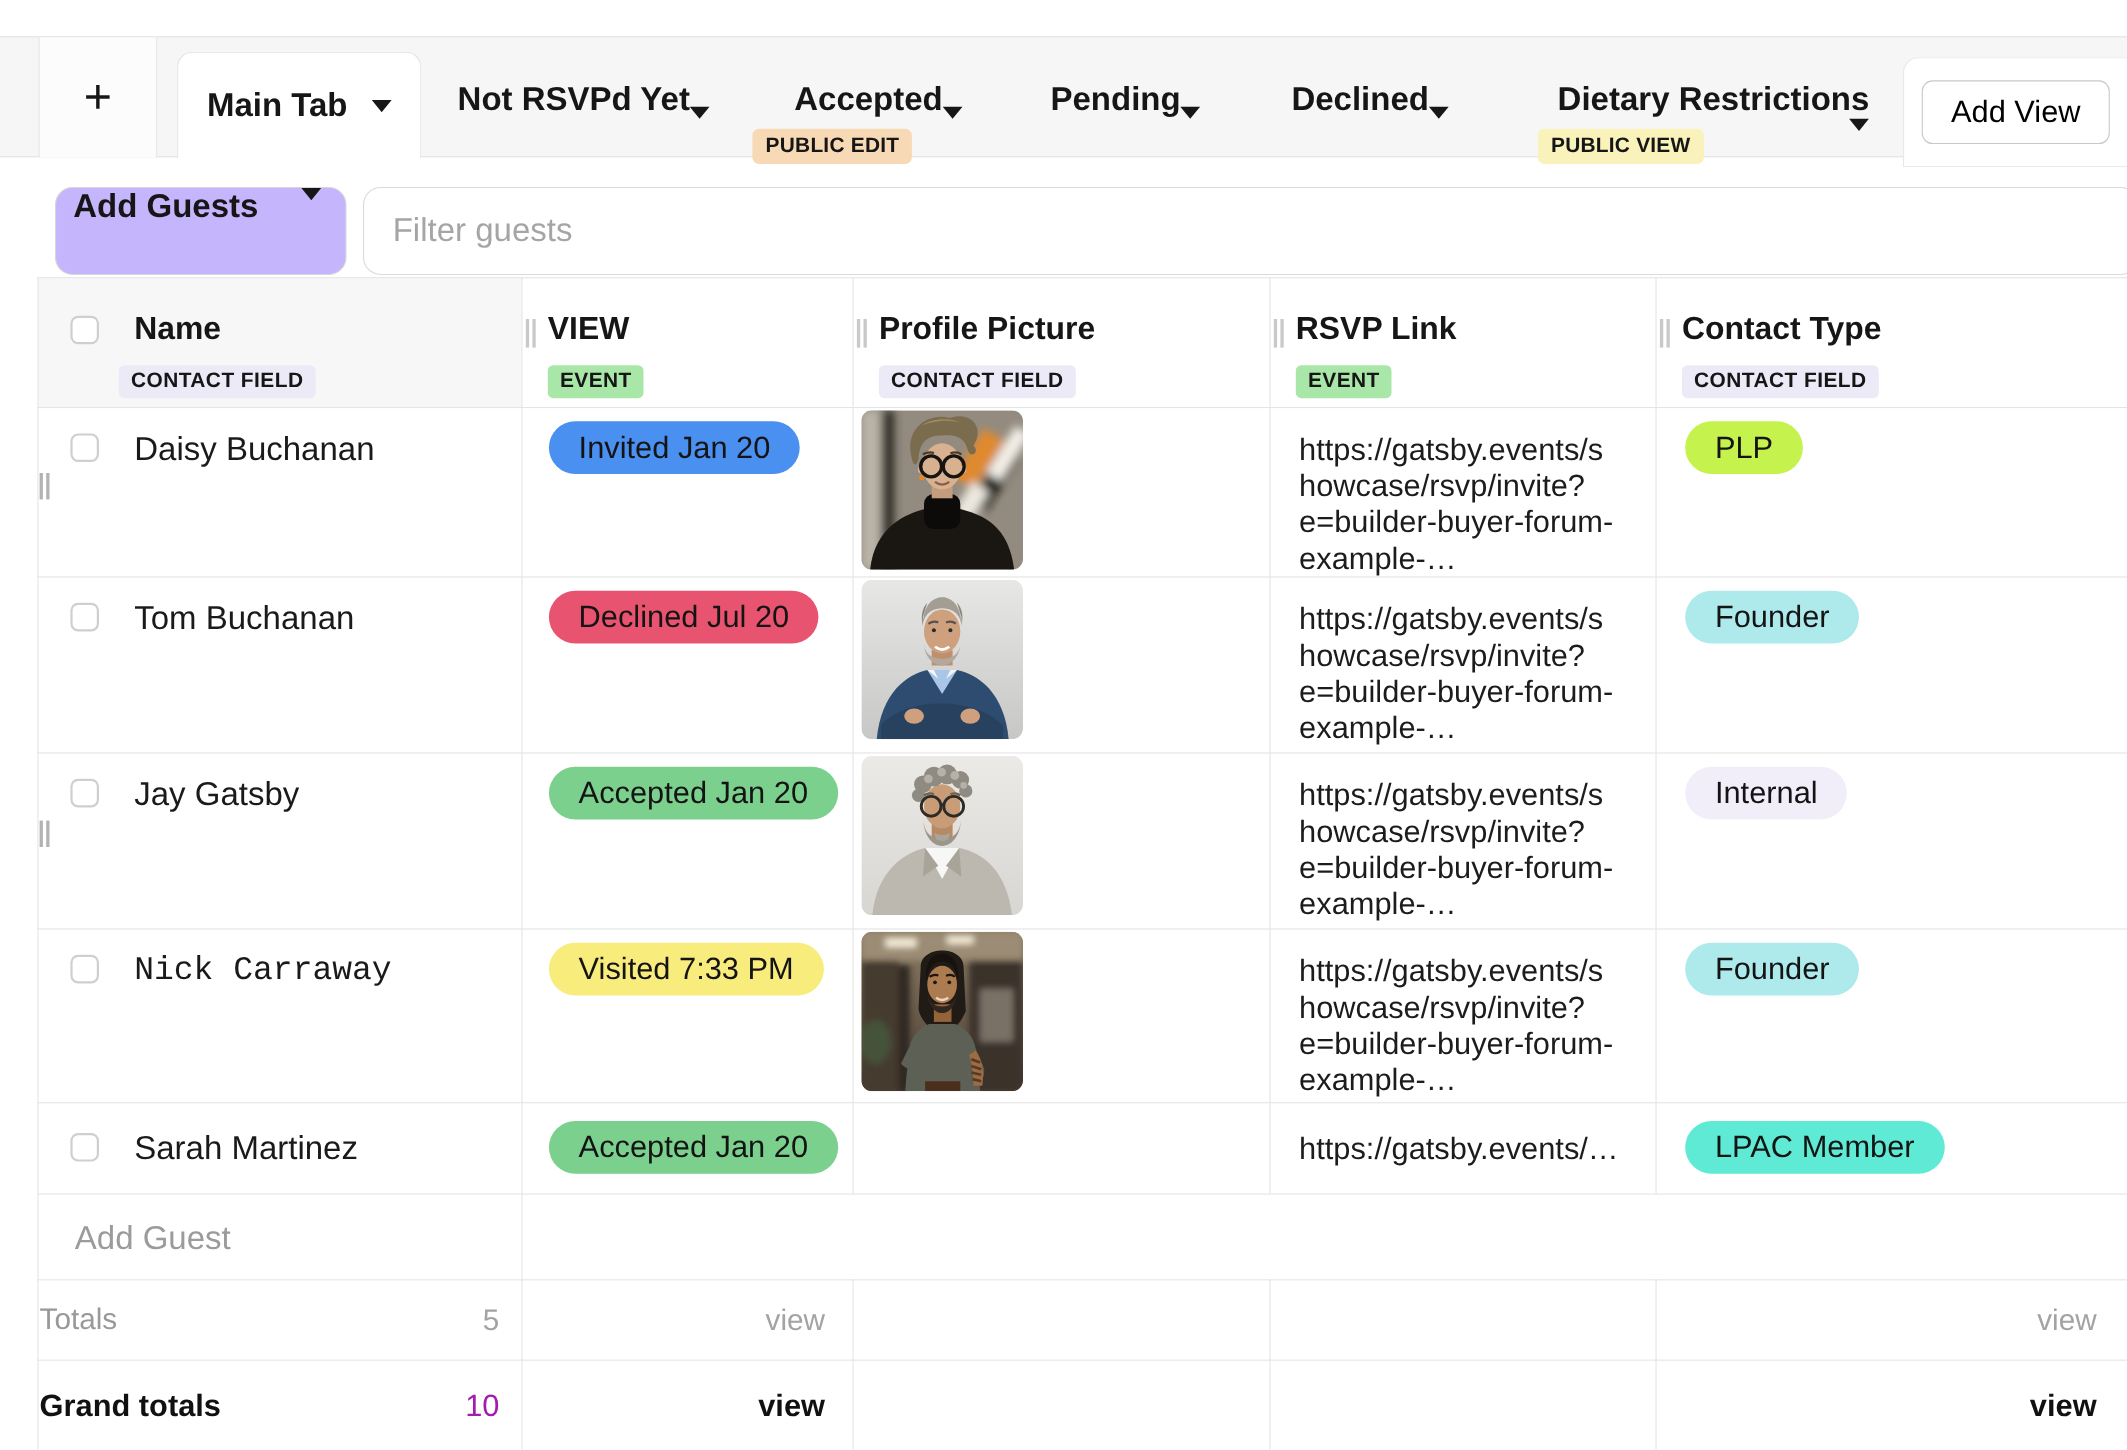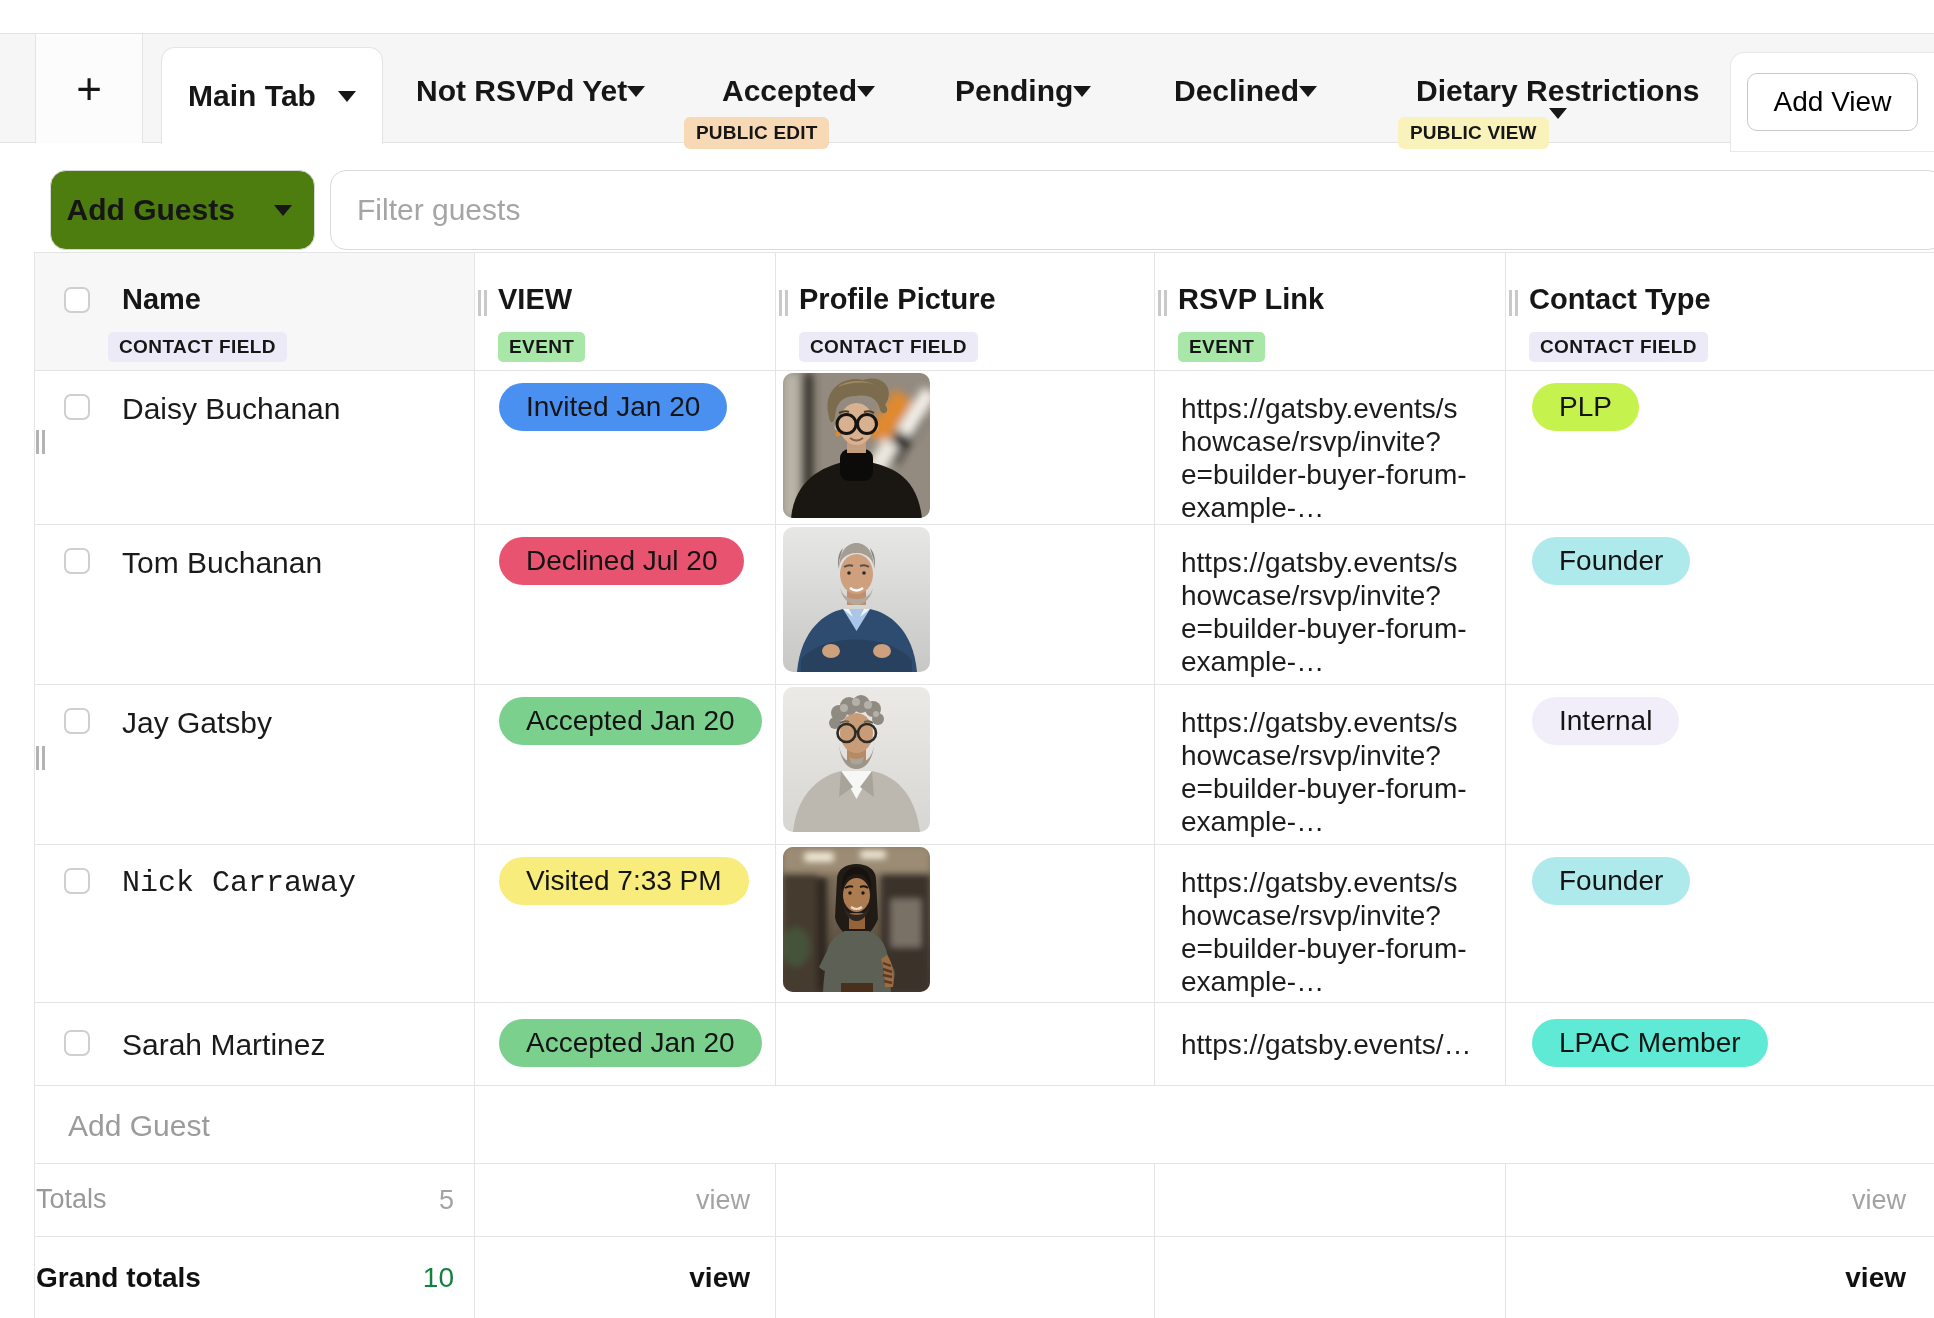--- a/index.html
+++ b/index.html
@@ -8,34 +8,34 @@
   
   #tabbar{position:absolute;left:0;top:33px;width:1934px;height:110px;background:#f6f6f6;
           border-top:1px solid #e3e3e3;border-bottom:1px solid #e3e3e3;box-sizing:border-box;}
   #plus-box{position:absolute;left:35px;top:34px;width:108px;height:109px;background:#fcfcfc;
             border-left:1px solid #e3e3e3;border-right:1px solid #e3e3e3;box-sizing:border-box;
             display:flex;align-items:center;justify-content:center;font-size:44px;font-weight:300;z-index:2;}
   #main-tab{position:absolute;left:161px;top:47px;width:222px;height:97px;background:#ffffff;
             border:1px solid #e4e4e4;border-bottom:none;border-radius:14px 14px 0 0;z-index:3;
             display:flex;align-items:center;justify-content:center;gap:22px;box-sizing:border-box;}
   .tab-label{font-size:30px;font-weight:700;white-space:nowrap;}
-  .tab-item{position:absolute;top:74px;display:flex;align-items:center;z-index:2;}
+  .tab-item{position:absolute;top:74px;display:flex;align-items:flex-end;z-index:2;}
   .tri{width:0;height:0;border-left:9px solid transparent;border-right:9px solid transparent;
        border-top:11px solid #171717;}
   .pub-badge{position:absolute;top:117px;font-size:19px;font-weight:700;padding:5px 12px;
              border-radius:6px;z-index:4;white-space:nowrap;letter-spacing:.2px;}
   #addview-card{position:absolute;left:1730px;top:52px;width:204px;height:100px;background:#fff;
                 border:1px solid #e8e8e8;border-right:none;border-radius:14px 0 0 0;z-index:3;
                 box-sizing:border-box;display:flex;align-items:center;justify-content:center;}
   #addview-btn{border:1.5px solid #c9c9c9;border-radius:10px;background:#fff;
                font-size:28px;padding:12px 26px;font-family:inherit;white-space:nowrap;}
   
   #addguests-btn{position:absolute;left:50px;top:170px;width:265px;height:80px;
                  border:1.6px solid #d7d7d7;border-radius:16px;box-sizing:border-box;
-                 display:flex;align-items:center;background:#4d7c0f;z-index:2;}
+                 display:flex;align-items:flex-start;background:#c4b5fd;z-index:2;}
   #addguests-label{flex:1;display:flex;align-items:center;justify-content:center;
                    font-size:30px;font-weight:700;}
   #addguests-divider{width:1.6px;background:#d7d7d7;}
   #addguests-caret{width:62px;display:flex;align-items:center;justify-content:center;}
   #filter-input{position:absolute;left:330px;top:170px;width:1614px;height:80px;
                 border:1.6px solid #dadada;border-radius:16px;box-sizing:border-box;
                 font-size:30px;padding:0 0 0 26px;color:#333;font-family:inherit;outline:none;}
   #filter-input::placeholder{color:#a5a5a5;}
   
   .hline{position:absolute;left:34px;width:1900px;height:1px;background:#e4e4e4;z-index:1;}
@@ -56,21 +56,21 @@
         border-radius:24px;font-size:28px;color:#141414;white-space:nowrap;z-index:2;}
   .photo{position:absolute;left:783px;width:147px;height:145px;border-radius:10px;overflow:hidden;z-index:2;}
   .photo svg{display:block;}
   .linkblock{position:absolute;left:1181px;font-size:28px;line-height:33px;color:#1c1c1c;z-index:2;}
   .muted{color:#9b9b9b;}
   .tot-label{position:absolute;left:36px;font-size:27px;font-weight:500;color:#999;z-index:2;text-align:center;}
   .tot-num{position:absolute;left:34px;width:420px;text-align:right;font-size:27px;color:#a3a3a3;z-index:2;}
   .tot-view-rsvp{position:absolute;left:474px;width:276px;text-align:right;font-size:27px;color:#a3a3a3;z-index:2;}
   .tot-view-contact{position:absolute;left:1505px;width:401px;text-align:right;font-size:27px;color:#a3a3a3;z-index:2;}
   .grand .tot-label{font-size:28px;font-weight:700;color:#111;}
-  .grand .tot-num{font-size:28px;color:#15803d;}
+  .grand .tot-num{font-size:28px;color:#a21caf;}
   .grand .tot-view-rsvp,.grand .tot-view-contact{font-size:28px;font-weight:600;color:#111;}
 </style>
 </head>
 <body>
 
 <div id="page">
 
   <div id="tabbar"></div>
 
   <div id="plus-box">

